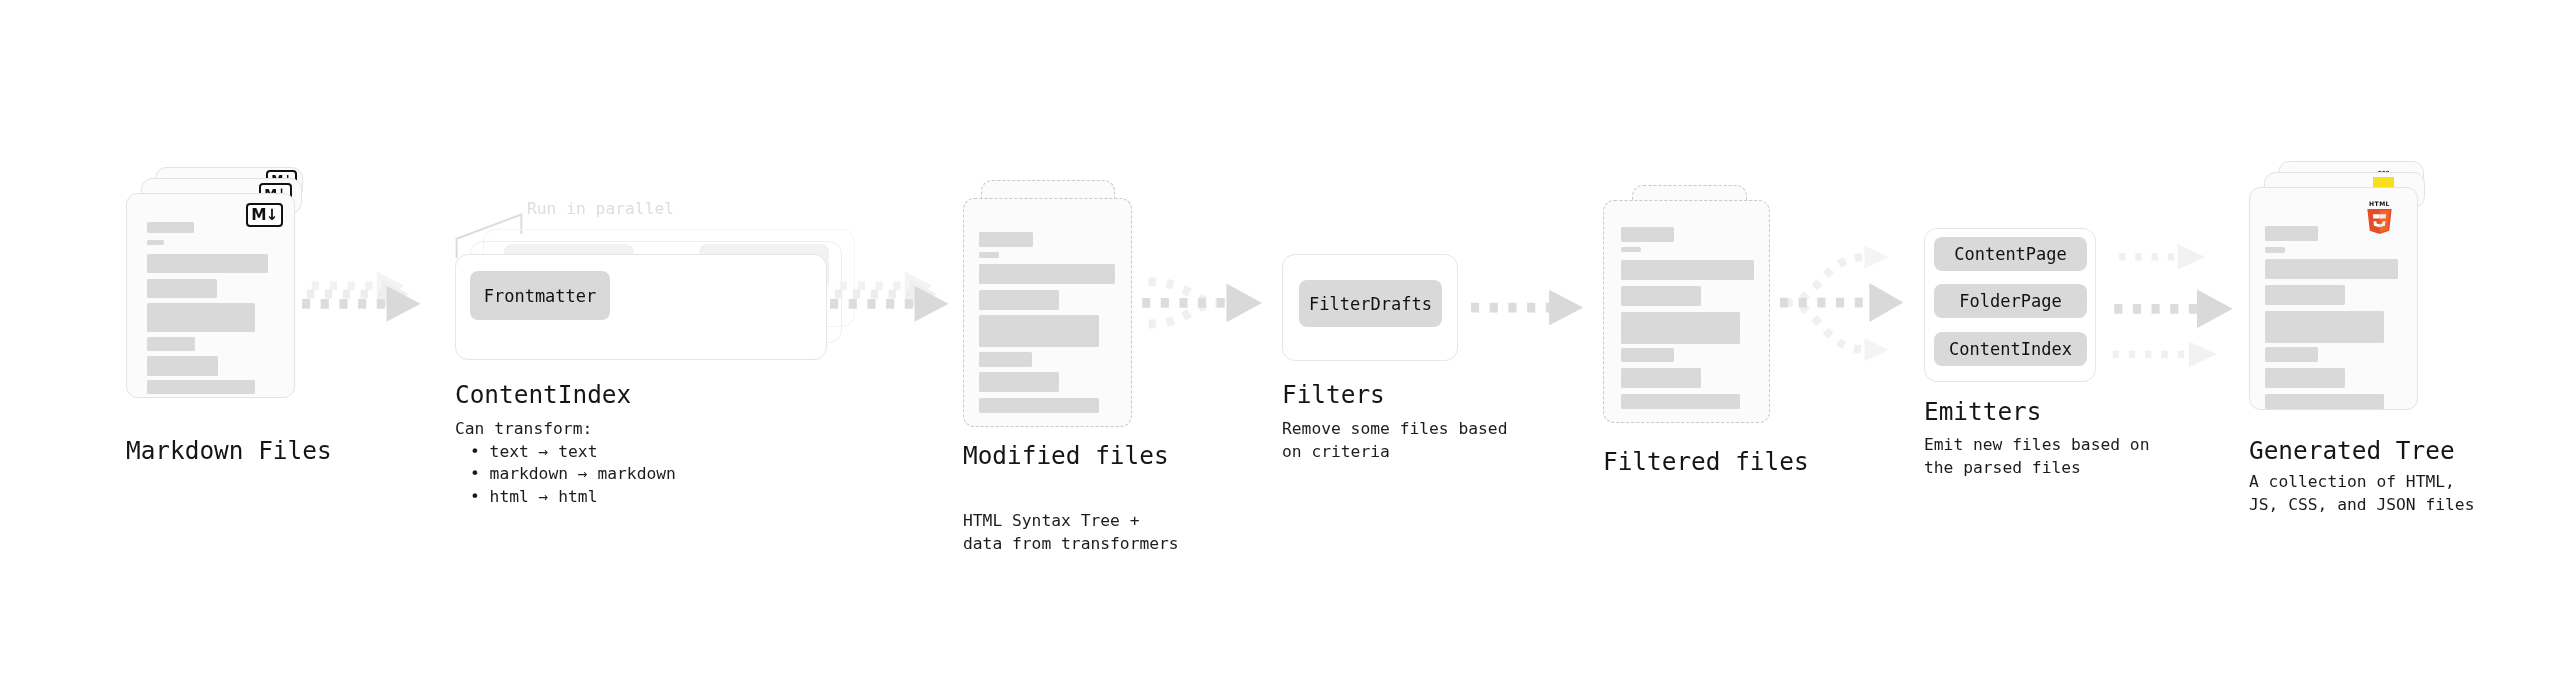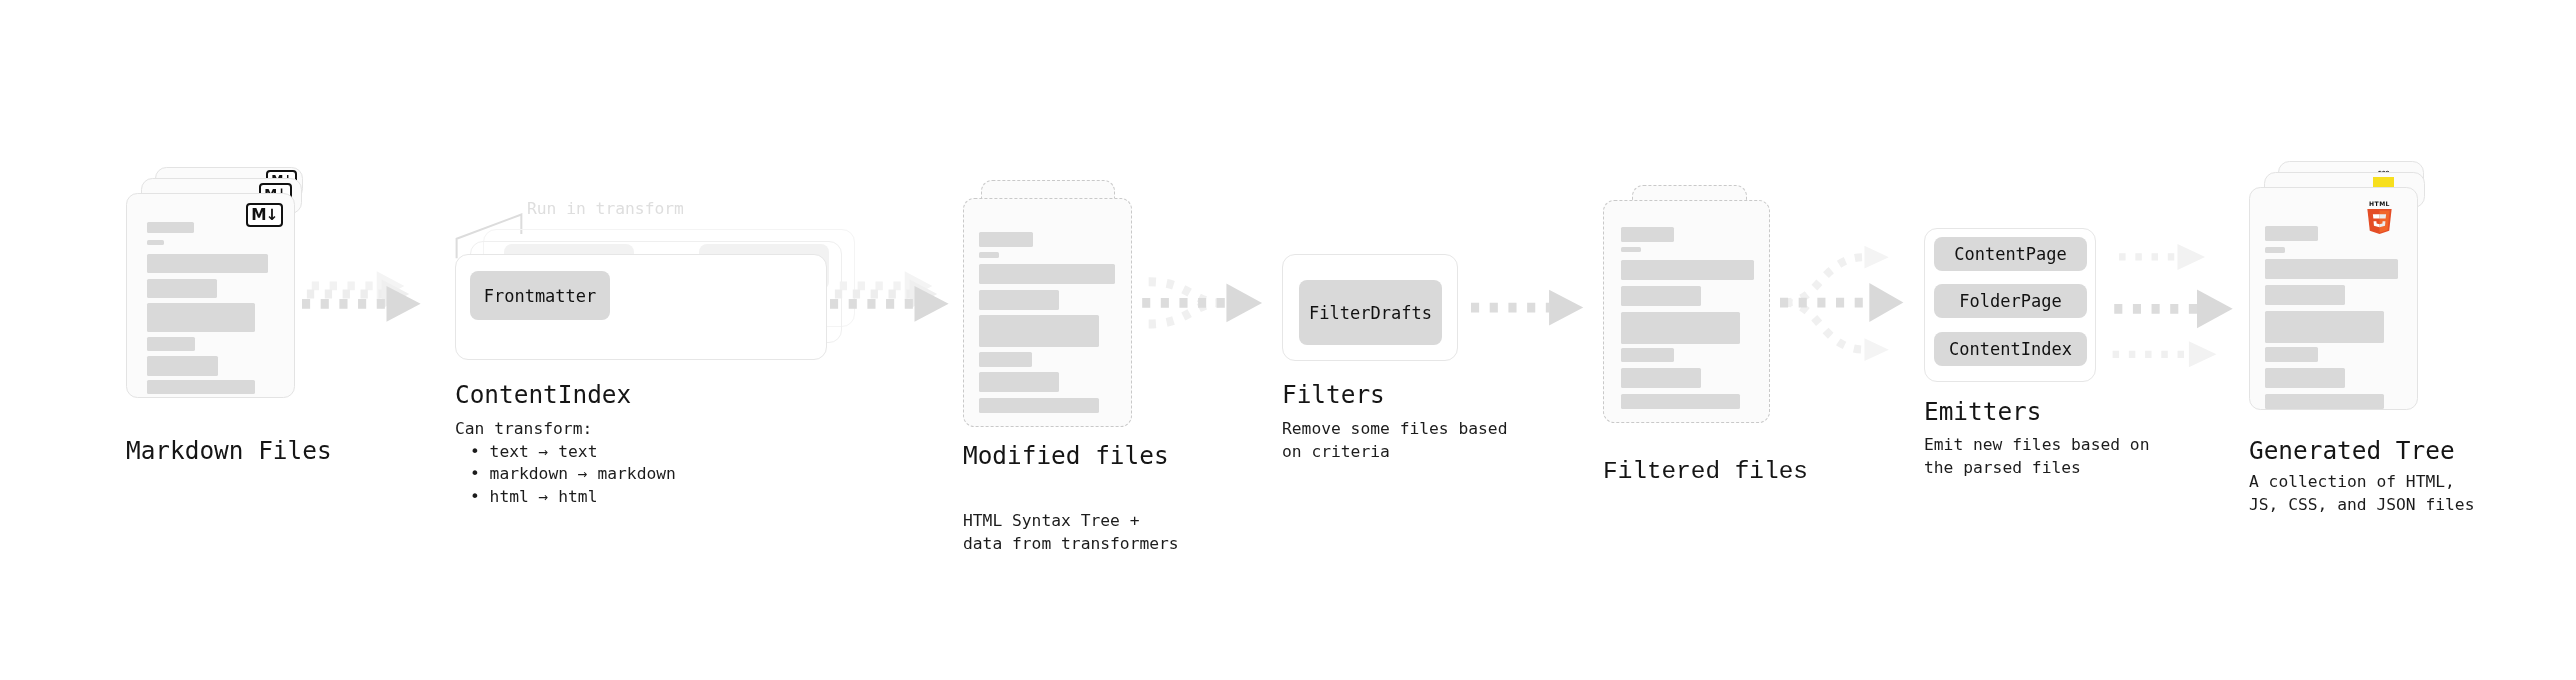--- a/index.html
+++ b/index.html
@@ -137,21 +137,21 @@
     <g stroke="#ededed" stroke-width="11" stroke-dasharray="9 13" fill="none">
       <line x1="6" y1="32" x2="104" y2="32"></line>
     </g>
     <polygon points="98,14 132,32 98,50" fill="#efefef"></polygon>
     <g stroke="#dcdcdc" stroke-width="12" stroke-dasharray="10 13" fill="none">
       <line x1="0" y1="44" x2="110" y2="44"></line>
     </g>
     <polygon points="104,22 146,44 104,66" fill="#d9d9d9"></polygon>
   </svg>
 
-  <div class="ghostlabel" style="left:527px; top:199px;">Run in transform</div>
+  <div class="ghostlabel" style="left:527px; top:199px;">Run in parallel</div>
   <svg class="arrowsvg" style="left:455px; top:203px;" width="89" height="57" viewBox="0 0 110 70">
     <path d="M 2 68 L 2 44 L 82 14 L 82 38" stroke="#dcdcdc" stroke-width="2.5" fill="none"></path>
   </svg>
 
   <div class="nodebox ghost2" style="left:483px; top:229px; width:372px; height:98px;"></div>
   <div class="chip g2" style="left:504px; top:244px; width:130px; height:46px;"></div>
   <div class="chip g2" style="left:699px; top:244px; width:130px; height:46px;"></div>
 
   <div class="nodebox ghost1" style="left:470px; top:241px; width:372px; height:102px;"></div>
   <div class="chip g1" style="left:488px; top:257px; width:133px; height:47px;"></div>
@@ -214,21 +214,21 @@
 data from transformers</div>
 
   <svg class="arrowsvg" style="left:1142px; top:264px;" width="134" height="81" viewBox="0 0 165 100">
     <path d="M 8 22 C 58 22 62 48 96 48" stroke="#f0f0f0" stroke-width="11" stroke-dasharray="9 13" fill="none"></path>
     <path d="M 8 74 C 58 74 62 48 96 48" stroke="#f0f0f0" stroke-width="11" stroke-dasharray="9 13" fill="none"></path>
     <line x1="0" y1="48" x2="104" y2="48" stroke="#dcdcdc" stroke-width="12" stroke-dasharray="10 13" fill="none"></line>
     <polygon points="104,24 148,48 104,72" fill="#d9d9d9"></polygon>
   </svg>
 
   <div class="nodebox" style="left:1282px; top:254px; width:176px; height:107px;"></div>
-  <div class="chip" style="left:1299px; top:280px; width:143px; height:65px;">FilterDrafts</div>
+  <div class="chip" style="left:1299px; top:280px; width:143px; height:47px;">FilterDrafts</div>
   <div class="title" style="left:1282px; top:380px;text-align:right;">Filters</div>
   <div class="subtitle" style="left:1282px; top:417px;">Remove some files based
 on criteria</div>
 
   <svg class="arrowsvg" style="left:1471px; top:288px;" width="122" height="49" viewBox="0 0 150 60">
     <line x1="0" y1="24" x2="96" y2="24" stroke="#dcdcdc" stroke-width="12" stroke-dasharray="10 13" fill="none"></line>
     <polygon points="96,2 138,24 96,46" fill="#d9d9d9"></polygon>
   </svg>
 
   <div class="stackwrap" style="left:1603px; top:185px; width:187px; height:260px;">
@@ -237,21 +237,21 @@
       <div class="line" style="left:17px; top:26px;  width:53px;  height:15.4px;"></div>
       <div class="line" style="left:17px; top:46px;  width:19.5px;  height:5.7px;"></div>
       <div class="line" style="left:17px; top:59px;  width:133px; height:20.3px;"></div>
       <div class="line" style="left:17px; top:85px; width:80px;  height:20.3px;"></div>
       <div class="line" style="left:17px; top:111px; width:119px; height:32px;"></div>
       <div class="line" style="left:17px; top:147px; width:53px;  height:14.6px;"></div>
       <div class="line" style="left:17px; top:167px; width:80px;  height:20.3px;"></div>
       <div class="line" style="left:17px; top:193px; width:119px; height:15.4px;"></div>
     </div>
   </div>
-  <div class="title" style="left:1603px; top:458px;font-family:Liberation Mono, monospace;">Filtered files</div>
+  <div class="title" style="left:1603px; top:447px;">Filtered files</div>
 
   <svg class="arrowsvg" style="left:1780px; top:244px;" width="138" height="118" viewBox="0 0 170 145">
     <path d="M 6 72 C 48 72 52 16 104 16" stroke="#f0f0f0" stroke-width="10" stroke-dasharray="9 12" fill="none"></path>
     <polygon points="104,2 134,16 104,30" fill="#f4f4f4"></polygon>
     <path d="M 6 72 C 48 72 52 130 104 130" stroke="#f0f0f0" stroke-width="10" stroke-dasharray="9 12" fill="none"></path>
     <polygon points="104,116 134,130 104,144" fill="#f4f4f4"></polygon>
     <line x1="0" y1="72" x2="110" y2="72" stroke="#dcdcdc" stroke-width="12" stroke-dasharray="10 13" fill="none"></line>
     <polygon points="110,48 152,72 110,96" fill="#d9d9d9"></polygon>
   </svg>
 

